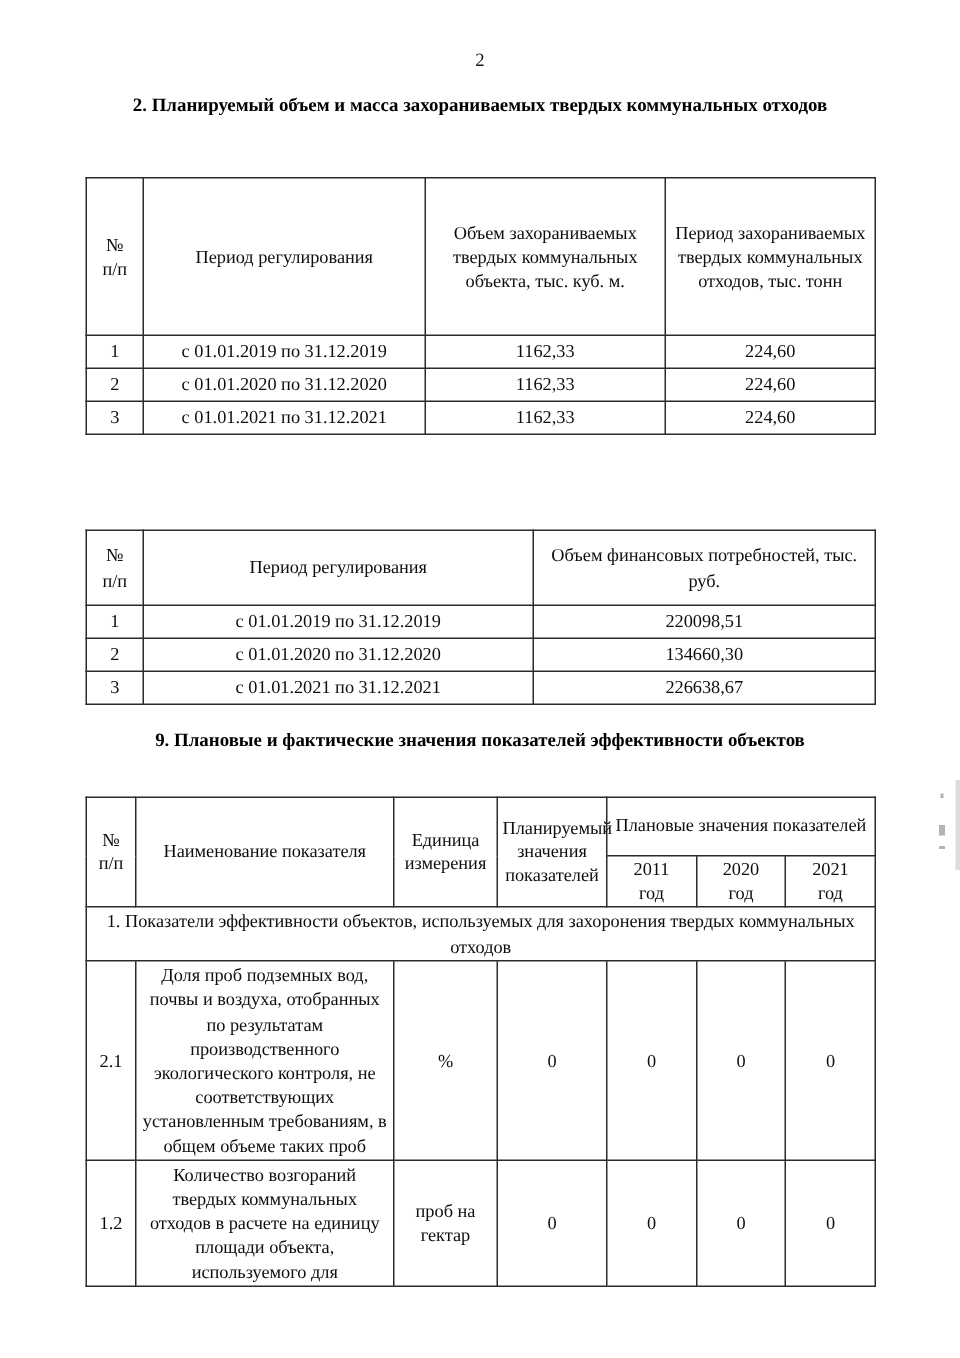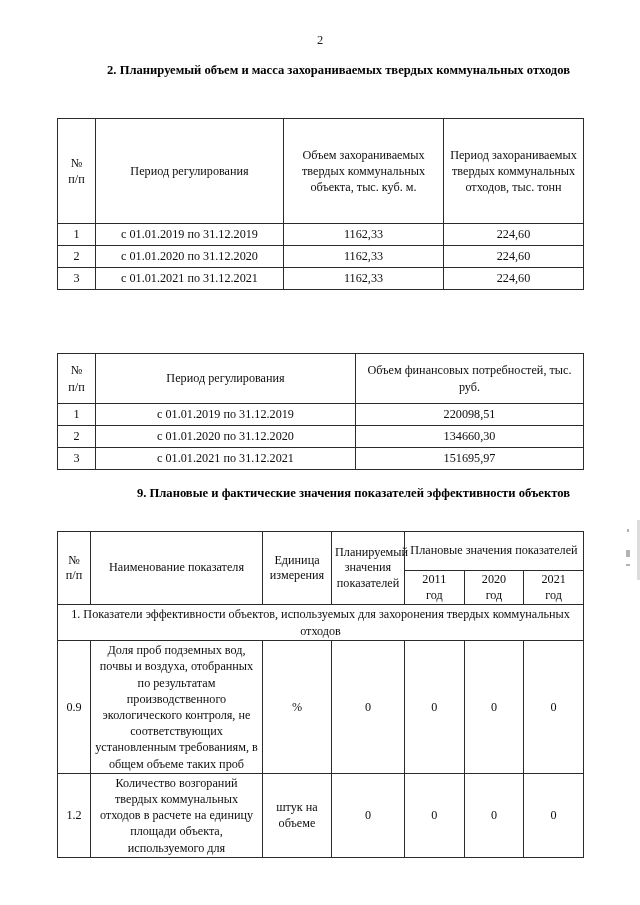--- a/index.html
+++ b/index.html
@@ -25,21 +25,21 @@
     width: 640px;
     text-align: center;
     font-size: 12.5px;
     color: #1a1a1a;
   }
 
   .section-heading {
     position: absolute;
     left: 70px;
     width: 500px;
-    text-align: right;
+    text-align: center;
     font-weight: bold;
     font-size: 12.6px;
     line-height: 17px;
     color: #000000;
   }
 
   
   table.doc-table {
     position: absolute;
     border-collapse: collapse;
@@ -187,21 +187,21 @@
         <td>220098,51</td>
       </tr>
       <tr>
         <td>2</td>
         <td class="left nowrapcell">с 01.01.2020 по 31.12.2020</td>
         <td>134660,30</td>
       </tr>
       <tr>
         <td>3</td>
         <td class="left nowrapcell">с 01.01.2021 по 31.12.2021</td>
-        <td>151695,97</td>
+        <td>226638,67</td>
       </tr>
     </tbody>
   </table>
 
   <div class="section-heading" style="top:485px;">9. Плановые и фактические значения показателей эффективности объектов</div>
 
   <table class="doc-table" id="table-indicators">
     <colgroup>
       <col class="c-num">
         <col class="c-name">
@@ -235,32 +235,32 @@
           <span>2021</span><br>
           <span>год</span>
         </td>
       </tr>
     </thead>
     <tbody>
       <tr class="subsection-row">
         <td colspan="7">1. Показатели эффективности объектов, используемых для захоронения твердых коммунальных отходов</td>
       </tr>
       <tr style="height:126px;">
-        <td class="ind-cell-idx">0.9</td>
+        <td class="ind-cell-idx">2.1</td>
         <td class="ind-cell-name">Доля проб подземных вод, почвы и воздуха, отобранных по результатам производственного экологического контроля, не соответствующих установленным требованиям, в общем объеме таких проб</td>
         <td>%</td>
         <td>0</td>
         <td>0</td>
         <td>0</td>
         <td>0</td>
       </tr>
       <tr style="height:77px;">
         <td class="ind-cell-idx">1.2</td>
         <td class="ind-cell-name">Количество возгораний твердых коммунальных отходов в расчете на единицу площади объекта, используемого для</td>
-        <td>штук на объеме</td>
+        <td>проб на гектар</td>
         <td>0</td>
         <td>0</td>
         <td>0</td>
         <td>0</td>
       </tr>
     </tbody>
   </table>
 
   <span class="scan-speck" style="left:627px; top:529px; width:2px; height:3px;"></span>
   <span class="scan-speck" style="left:626px; top:550px; width:4px; height:7px;"></span>

